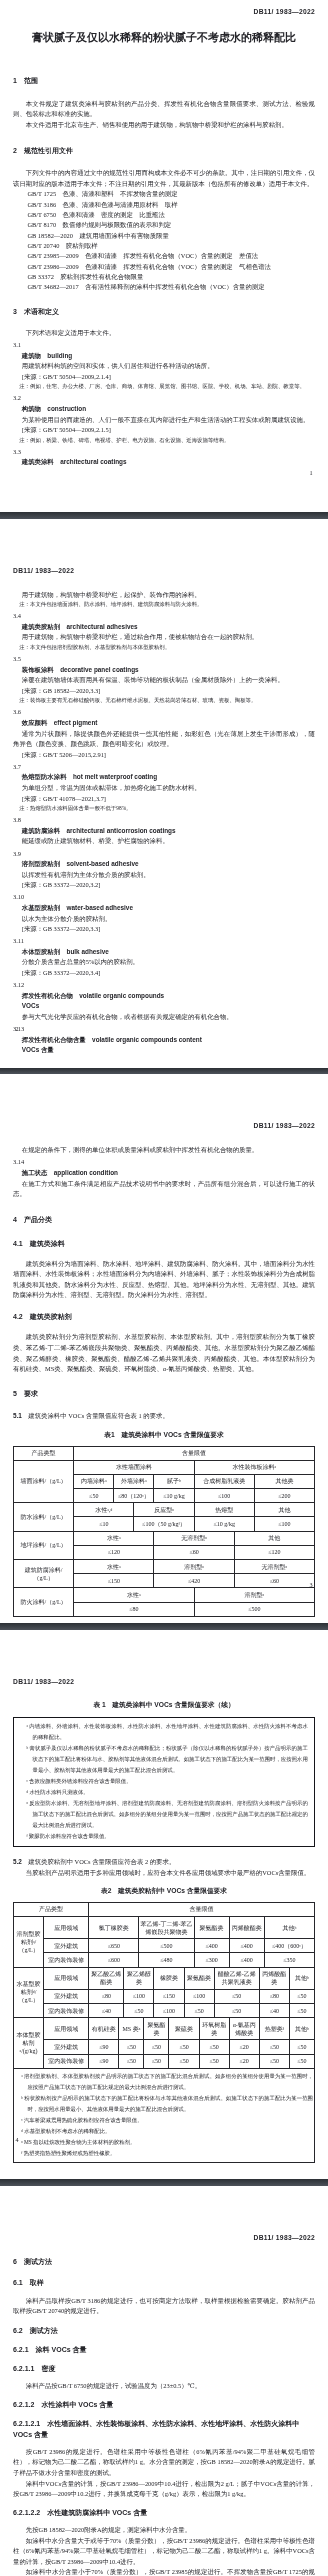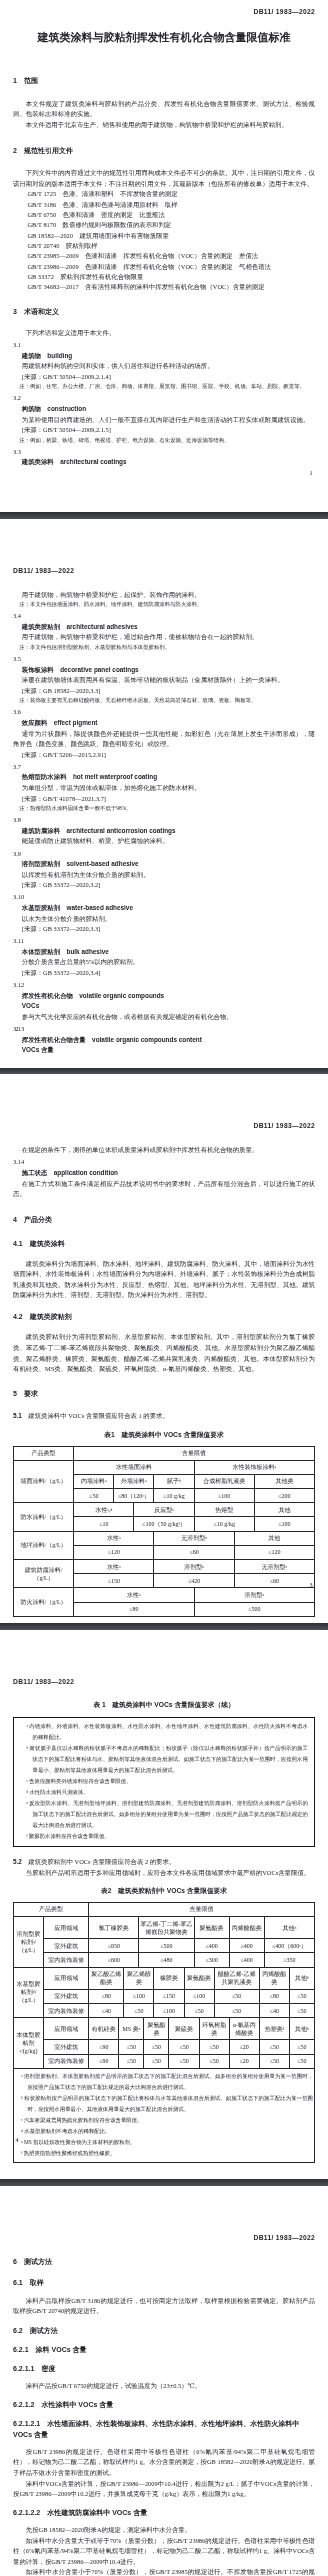--- a/index.html
+++ b/index.html
@@ -31,21 +31,21 @@
                font-size:6px;line-height:8px;padding:2.6px 1px;overflow:hidden;}
   td.notes-cell{text-align:left;padding:3.6px 5.2px;}
   .nline{font-size:5.4px;line-height:11px;padding-left:12.4px;text-indent:-6.2px;text-align:justify;}
   .notes-box{border:1px solid #15151a;padding:3.6px 6.2px;}
 </style>
 </head>
 <body>
 
 <div class="page" style="height:512px;padding-top:7.2px;">
   <div class="hdr hr">DB11/ 1983—2022</div>
-  <div class="doc-title">建筑类涂料与胶粘剂挥发性有机化合物含量限值标准</div>
+  <div class="doc-title">膏状腻子及仅以水稀释的粉状腻子不考虑水的稀释配比</div>
   <div class="h" style="margin-top:30px;">1　范围</div>
   <div class="p ind" style="margin-top:12.4px;">本文件规定了建筑类涂料与胶粘剂的产品分类、挥发性有机化合物含量限值要求、测试方法、检验规则、包装标志和标准的实施。</div>
   <div class="p ind">本文件适用于北京市生产、销售和使用的用于建筑物，构筑物中桥梁和护栏的涂料与胶粘剂。</div>
   <div class="h" style="margin-top:15.5px;">2　规范性引用文件</div>
   <div class="p ind" style="margin-top:11.3px;">下列文件中的内容通过文中的规范性引用而构成本文件必不可少的条款。其中，注日期的引用文件，仅该日期对应的版本适用于本文件；不注日期的引用文件，其最新版本（包括所有的修改单）适用于本文件。</div>
   <div class="ref">GB/T 1725　色漆、清漆和塑料　不挥发物含量的测定</div>
   <div class="ref">GB/T 3186　色漆、清漆和色漆与清漆用原材料　取样</div>
   <div class="ref">GB/T 6750　色漆和清漆　密度的测定　比重瓶法</div>
   <div class="ref">GB/T 8170　数值修约规则与极限数值的表示和判定</div>
   <div class="ref">GB 18582—2020　建筑用墙面涂料中有害物质限量</div>

